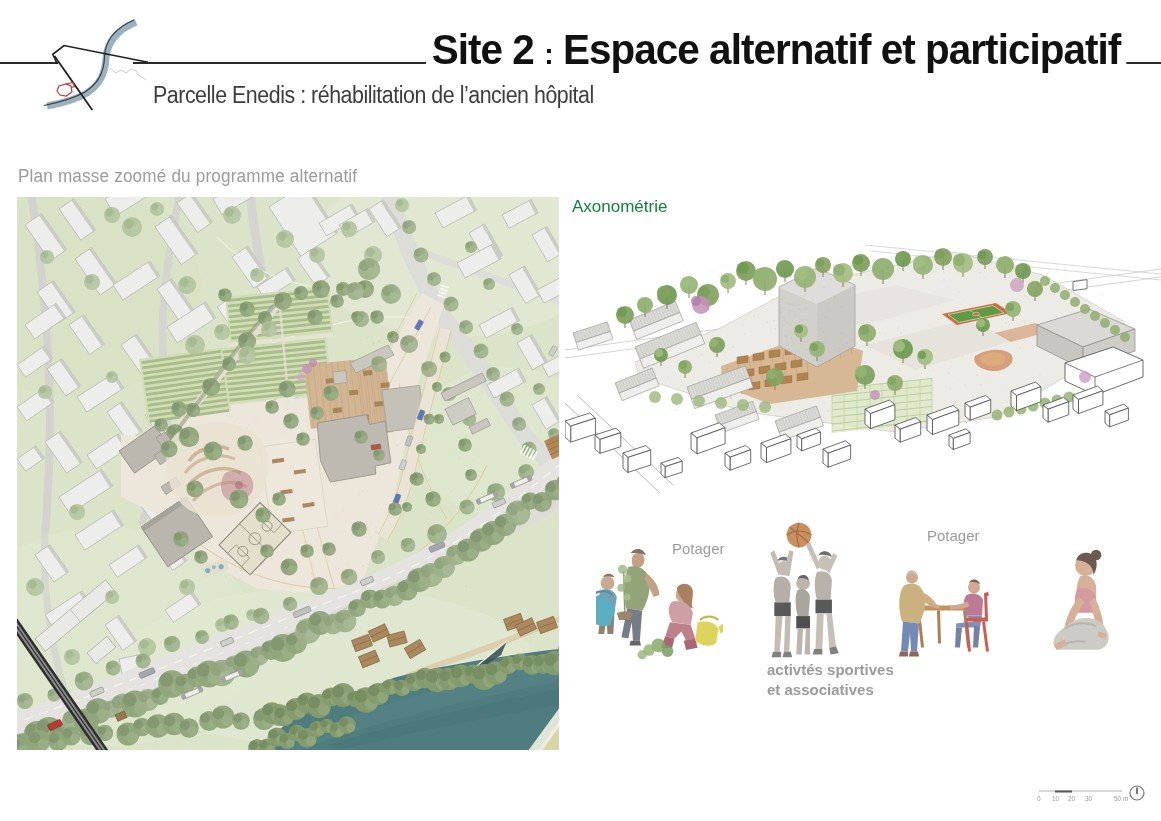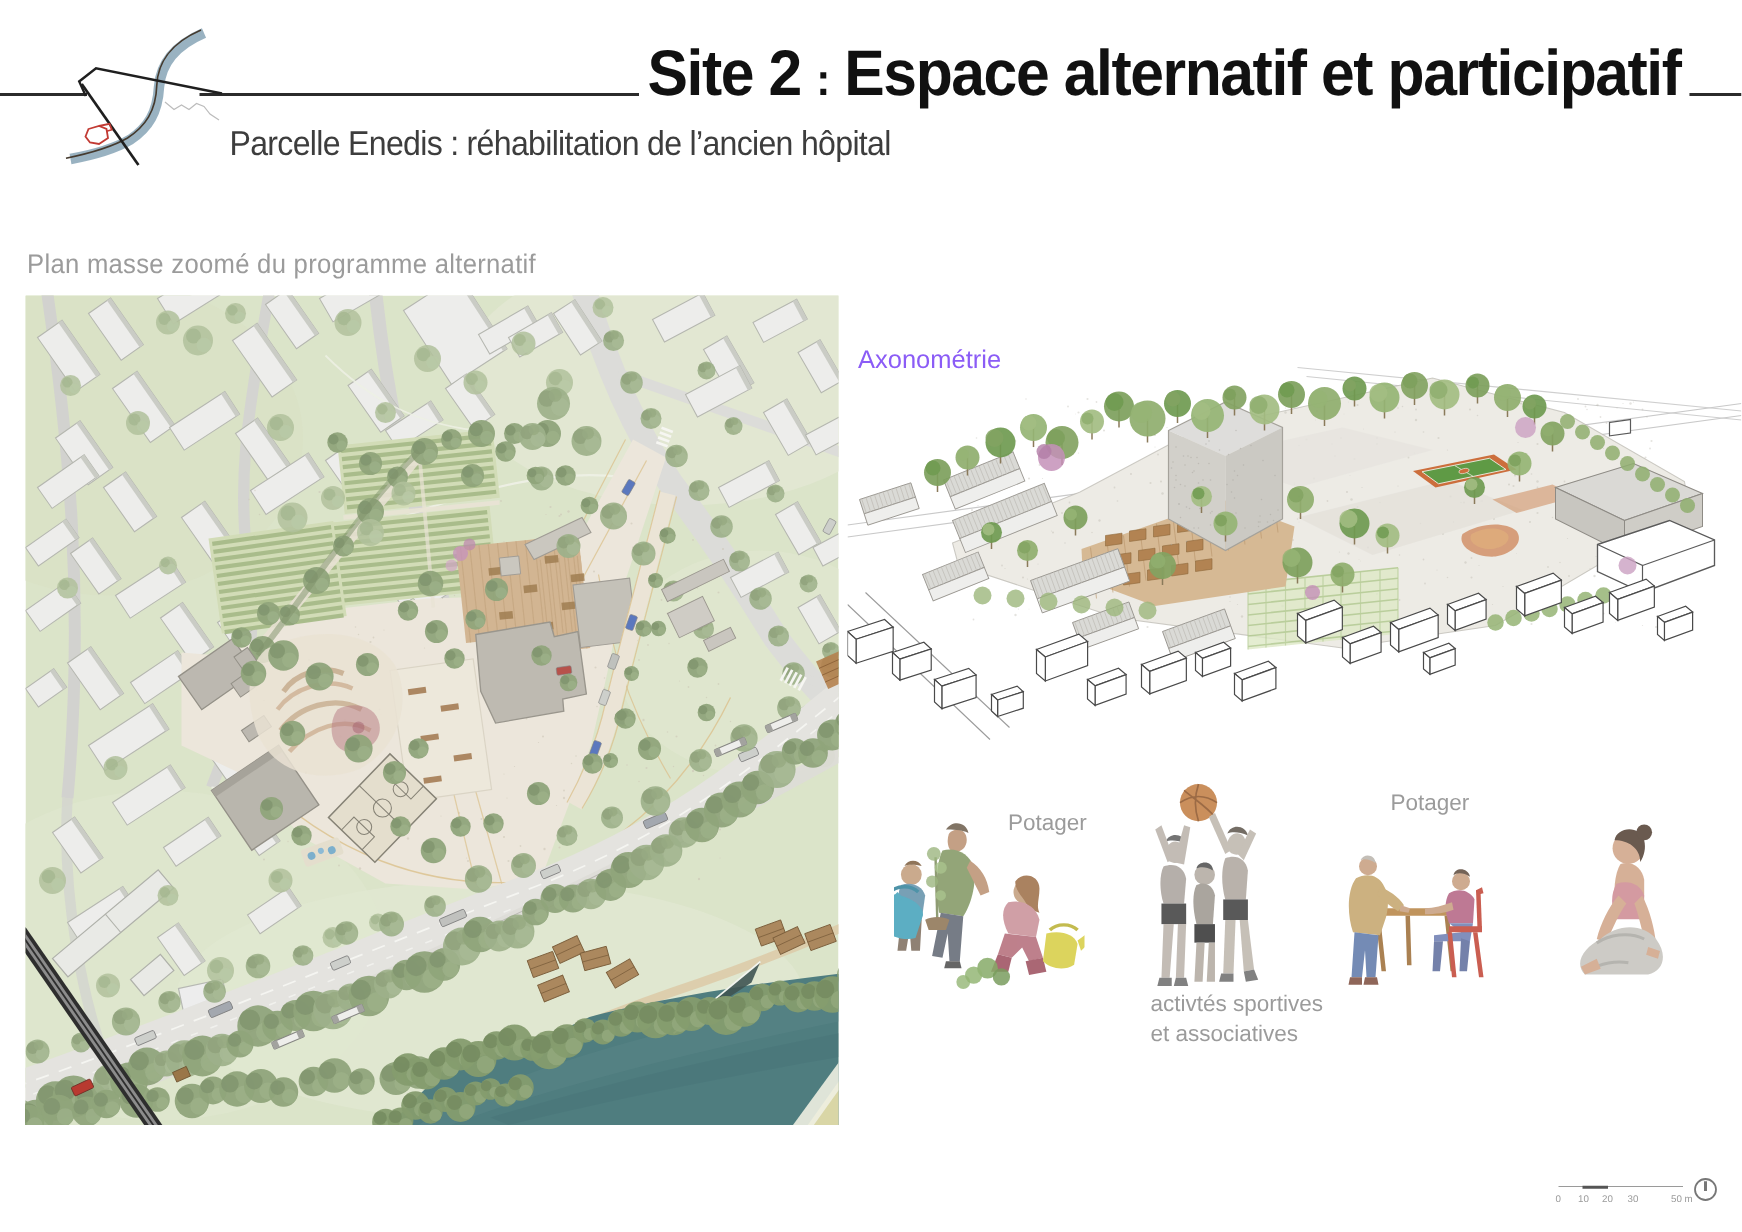--- a/index.html
+++ b/index.html
@@ -1044,21 +1044,21 @@
 <rect x="13.6" y="-5" width="1.8" height="10" fill="#f6f6f2"></rect>
 </g>
 <g transform="translate(424,100) rotate(-70)">
 <rect x="0.0" y="-4" width="1.8" height="8" fill="#f6f6f2"></rect>
 <rect x="3.4" y="-4" width="1.8" height="8" fill="#f6f6f2"></rect>
 <rect x="6.8" y="-4" width="1.8" height="8" fill="#f6f6f2"></rect>
 <rect x="10.2" y="-4" width="1.8" height="8" fill="#f6f6f2"></rect>
 </g>
 </svg>
 
-<div class="abs" style="left:572px;top:197px;font-size:17px;color:#8b5cf6;margin-top:33px;">Axonométrie</div>
+<div class="abs" style="left:572px;top:197px;font-size:17px;color:#15803d;">Axonométrie</div>
 
 <svg class="abs" style="left:565px;top:225px;" width="596" height="280" viewBox="0 0 596 280">
 
 <line x1="0" y1="125" x2="596" y2="44" stroke="#c9c9c9" stroke-width="0.8"></line>
 <line x1="0" y1="133" x2="596" y2="52" stroke="#c9c9c9" stroke-width="0.8"></line>
 <line x1="300" y1="20" x2="596" y2="49" stroke="#cfcfcf" stroke-width="0.8"></line>
 <line x1="306" y1="26" x2="596" y2="55" stroke="#cfcfcf" stroke-width="0.8"></line>
 
 <path d="M 70,137 L 155,103 L 232,62 L 390,27 L 478,50 L 558,96 L 561,116 L 432,192 L 330,207 L 180,187 L 74,152 Z" fill="#edebe5"></path>
 <path d="M 70,137 L 155,103 L 232,62 L 390,27 L 478,50 L 558,96 L 561,116 L 432,192 L 330,207 L 180,187 L 74,152 Z" fill="none" stroke="#b9b6af" stroke-width="0.7" opacity="0.7"></path>
@@ -1944,21 +1944,21 @@
 <path d="M 24,78 C 30,74 38,73 44,74" fill="none" stroke="#a8a6a0" stroke-width="1.5"></path>
 <path d="M 20,76 L 28,72 L 30,77 L 22,80 Z" fill="#cfa184"></path>
 <path d="M 54,66 L 60,68 L 59,72 L 53,70 Z" fill="#cfa184"></path>
 </g>
 </svg>
 
 <div class="abs" style="left:672px;top:540px;font-size:15px;color:#9b9b9b;">Potager</div>
 
 <div class="abs" style="left:927px;top:527px;font-size:15px;color:#9b9b9b;">Potager</div>
 
-<div class="abs" style="left:767px;top:660px;font-size:15px;color:#9b9b9b;line-height:1.35;">activtés sportives<br>et associatives</div>
+<div class="abs" style="left:767px;top:660px;font-size:15px;color:#9b9b9b;line-height:1.35;font-weight:bold;">activtés sportives<br>et associatives</div>
 
 <svg class="abs" style="left:1030px;top:778px;" width="125" height="36" viewBox="0 0 125 36">
   <line x1="9" y1="13" x2="92" y2="13" stroke="#9a9a9a" stroke-width="0.8"></line>
   <line x1="25" y1="13.5" x2="42" y2="13.5" stroke="#555" stroke-width="2"></line>
   <text x="7" y="23" font-size="6.5" fill="#9a9a9a">0</text>
   <text x="22" y="23" font-size="6.5" fill="#9a9a9a">10</text>
   <text x="38" y="23" font-size="6.5" fill="#9a9a9a">20</text>
   <text x="55" y="23" font-size="6.5" fill="#9a9a9a">30</text>
   <text x="84" y="23" font-size="6.5" fill="#9a9a9a">50 m</text>
 

